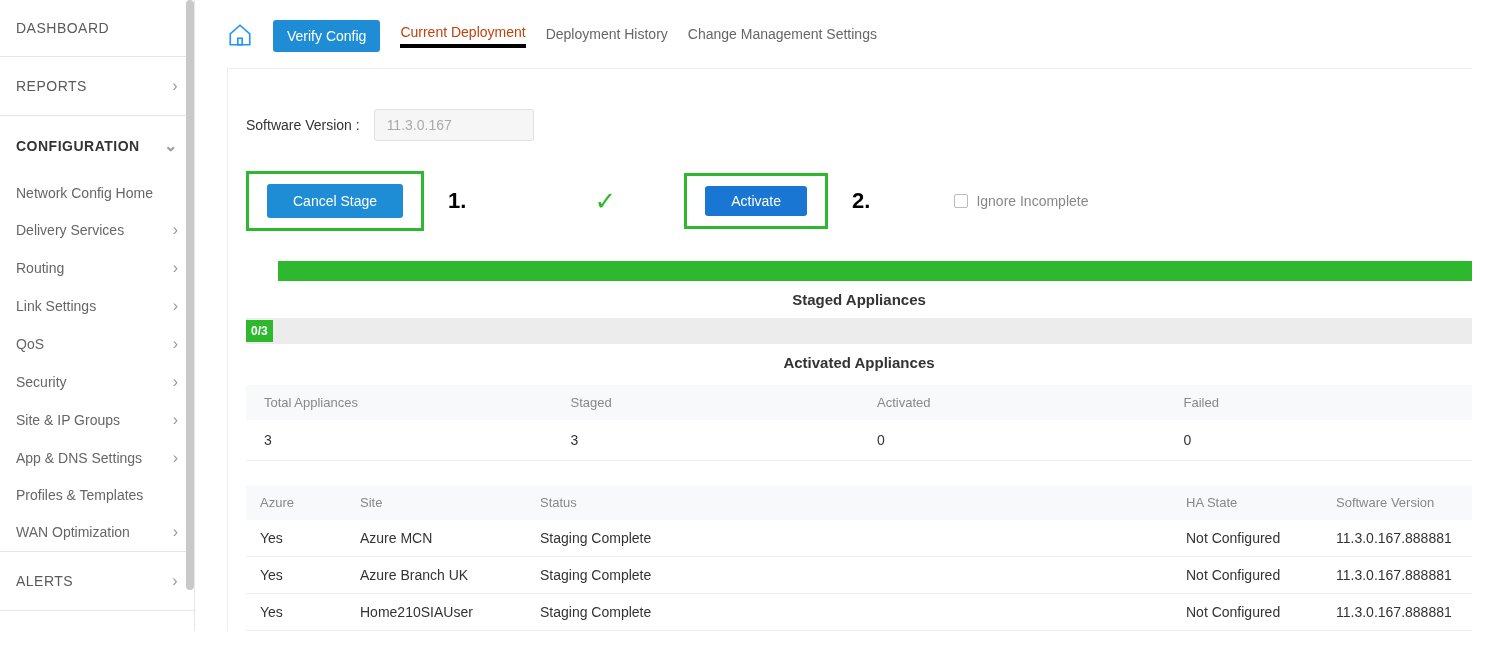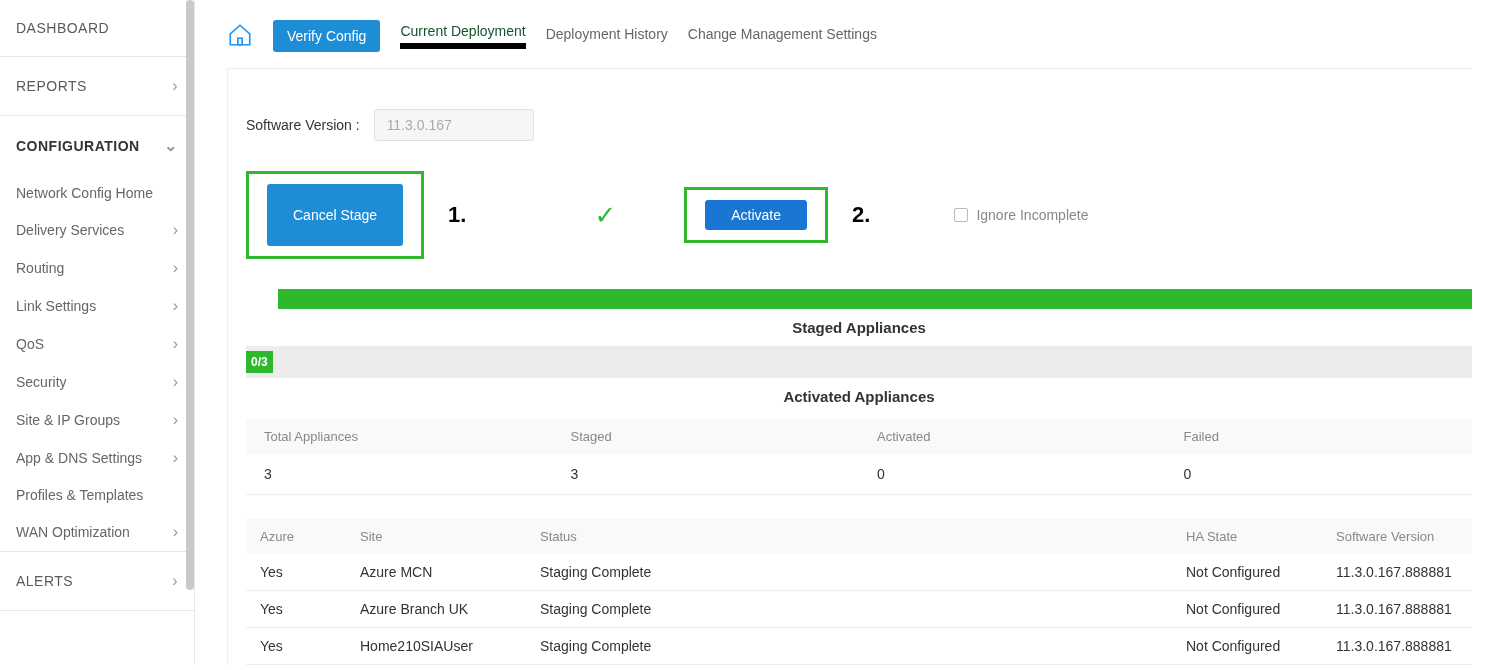--- a/index.html
+++ b/index.html
@@ -13,34 +13,34 @@
   .nav-item.sub { padding: 10px 16px; font-size: 14px; color: #666; }
   .nav-item .chev { color: #999; font-size: 16px; }
   .nav-item.expanded { font-weight: 600; color: #333; }
   .main { flex: 1; padding: 0 20px; border-radius: 18px; }
   .tabbar { display: flex; align-items: center; gap: 20px; padding: 20px 0 16px 0; border-bottom: 1px solid #eee; }
   .home-icon svg { width: 26px; height: 26px; stroke: #2196f3; fill: none; stroke-width: 1.5; }
   .btn { border: none; border-radius: 3px; cursor: pointer; font-size: 14px; }
   .btn-primary { background: #1f8dd6; color: #fff; padding: 8px 14px; }
   .btn-primary-dark { background: #1976d2; color: #fff; padding: 7px 26px; }
   .tab-link { color: #666; cursor: pointer; padding-bottom: 4px; }
-  .tab-link.active { color: #14532d; border-bottom: 6px solid #000000; }
+  .tab-link.active { color: #c2410c; border-bottom: 4px solid #000000; }
   .content { padding: 40px 0 0 0; border-left: 1px solid #eee; margin-left: 0; }
   .content-inner { padding-left: 18px; }
   .sw-row { display: flex; align-items: center; gap: 14px; margin-bottom: 30px; }
   .sw-input { background: #f6f6f6; border: 1px solid #e0e0e0; border-radius: 3px; padding: 7px 12px; width: 160px; color: #aaa; font-size: 14px; }
   .action-row { display: flex; align-items: center; gap: 24px; margin-bottom: 30px; }
   .green-box { border: 3px solid #2eb82e; padding: 10px 18px; display: inline-flex; align-items: center; }
   .step-number { font-size: 22px; font-weight: 700; color: #000; }
   .check-icon { color: #2eb82e; font-size: 26px; }
   .checkbox-wrap { display: flex; align-items: center; gap: 8px; margin-left: 60px; color: #888; }
   .checkbox-box { width: 14px; height: 14px; border: 1.5px solid #bbb; border-radius: 2px; }
   .green-bar { height: 20px; background: #2eb82e; margin-left: 32px; }
   .section-header { text-align: center; font-weight: 600; color: #333; padding: 10px 0; font-size: 15px; }
-  .grey-bar { background: #ececec; height: 32px; margin-left: 0; display: flex; align-items: center; }
+  .grey-bar { background: #ececec; height: 26px; margin-left: 0; display: flex; align-items: center; }
   .grey-bar .badge { background: #2eb82e; color: #fff; font-size: 12px; padding: 4px 5px; font-weight: 600; }
   .summary-table { display: flex; border-bottom: 1px solid #eee; margin-top: 4px; }
   .summary-table .col { flex: 1; }
   .summary-table .hdr { background: #f7f9fa; padding: 10px 18px; color: #888; font-size: 13px; }
   .summary-table .val { padding: 12px 18px; color: #333; font-size: 14px; }
   .data-table { margin-top: 24px; }
   .data-table .thead { display: flex; background: #f7f9fa; }
   .data-table .th { padding: 10px 14px; color: #888; font-size: 13px; }
   .data-table .tr { display: flex; border-bottom: 1px solid #eee; }
   .data-table .td { padding: 10px 14px; color: #333; font-size: 14px; }
@@ -140,21 +140,21 @@
     <div class="content">
       <div class="content-inner">
 
         <div class="sw-row">
           <span>Software Version :</span>
           <input class="sw-input" type="text" disabled="" value="11.3.0.167" style="">
         </div>
 
         <div class="action-row">
           <span class="green-box">
-            <button class="btn btn-primary" style="padding:23px 26px;">Cancel Stage</button>
+            <button class="btn btn-primary" style="padding:9px 26px;">Cancel Stage</button>
           </span>
           <span class="step-number">1.</span>
           <span style="flex:0 0 80px;"></span>
           <span class="check-icon">✓</span>
           <span style="flex:0 0 20px;"></span>
           <span class="green-box">
             <button class="btn btn-primary-dark">Activate</button>
           </span>
           <span class="step-number">2.</span>
           <span class="checkbox-wrap">

